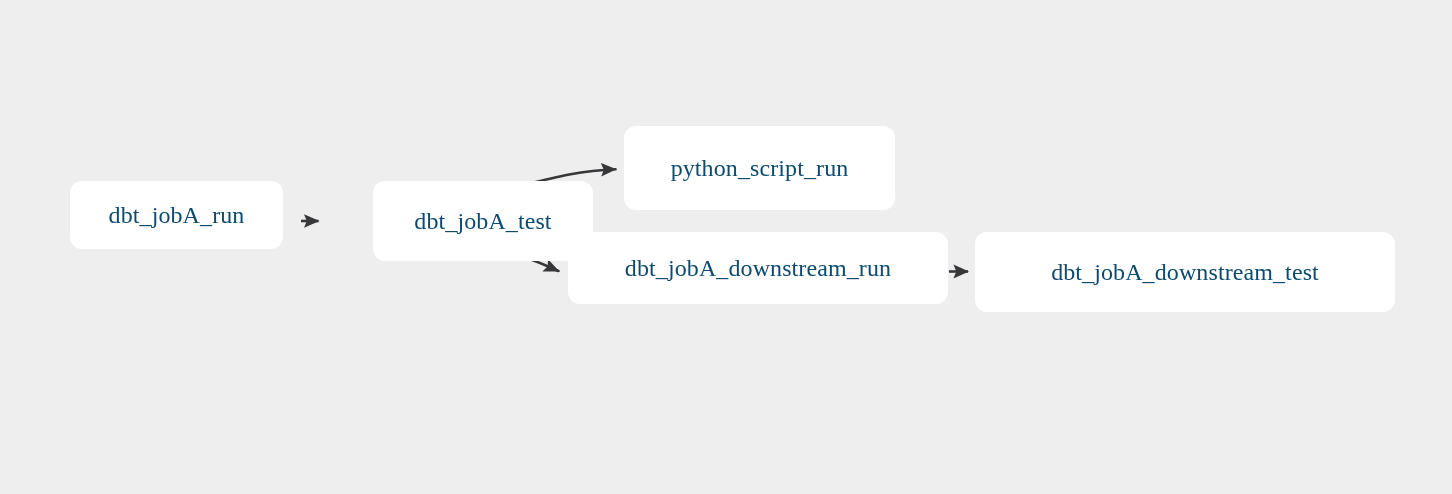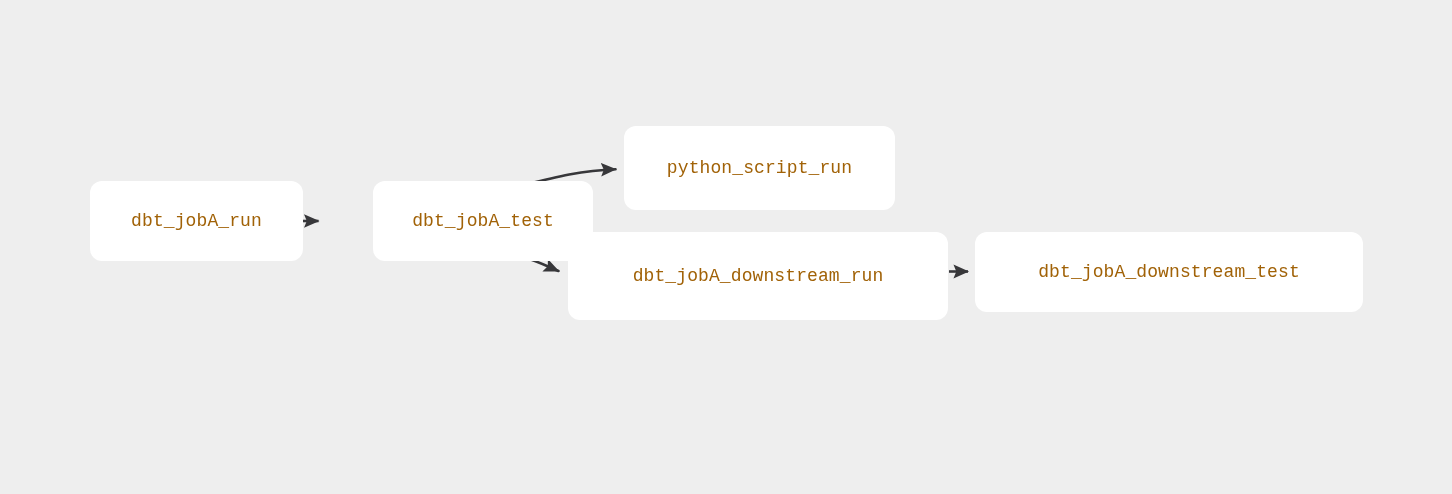--- a/index.html
+++ b/index.html
@@ -30,34 +30,34 @@
   .node {
     position: absolute;
     background: #ffffff;
     border-radius: 12px;
     display: flex;
     align-items: center;
     justify-content: center;
     box-sizing: border-box;
   }
   .node-label {
-    font-family: Liberation Mono, monospace;
-    font-size: 18px;
+    font-family: Liberation Serif, serif;
+    font-size: 24px;
     font-weight: 400;
-    color: #a16207;
+    color: #0c4a6e;
     letter-spacing: 0.1px;
     white-space: nowrap;
     line-height: 1;
   }
   
-  #node-dbt-joba-run        { left: 90px;  top: 181px; width: 213px; height: 80px; }
+  #node-dbt-joba-run        { left: 70px;  top: 181px; width: 213px; height: 68px; }
   #node-dbt-joba-test       { left: 325px; top: 181px; width: 220px; height: 80px; margin-left: 48px; }
   #node-python-script-run   { left: 624px; top: 126px; width: 271px; height: 84px; }
-  #node-dbt-joba-down-run   { left: 568px; top: 232px; width: 380px; height: 88px; }
-  #node-dbt-joba-down-test  { left: 975px; top: 232px; width: 388px; height: 80px; }
+  #node-dbt-joba-down-run   { left: 568px; top: 232px; width: 380px; height: 72px; }
+  #node-dbt-joba-down-test  { left: 975px; top: 232px; width: 420px; height: 80px; }
 </style>
 </head>
 <body>
 
 <div id="canvas">
 
   <svg id="edge-layer" viewBox="0 0 1452 494" width="1452" height="494" xmlns="http://www.w3.org/2000/svg">
     <defs>
       <marker id="arrowhead" markerWidth="7" markerHeight="7" refX="5.6" refY="3" orient="auto" markerUnits="strokeWidth">
         <path d="M0,0.35 L6,3 L0,5.65 L1.1,3 Z" fill="#37373a"></path>

